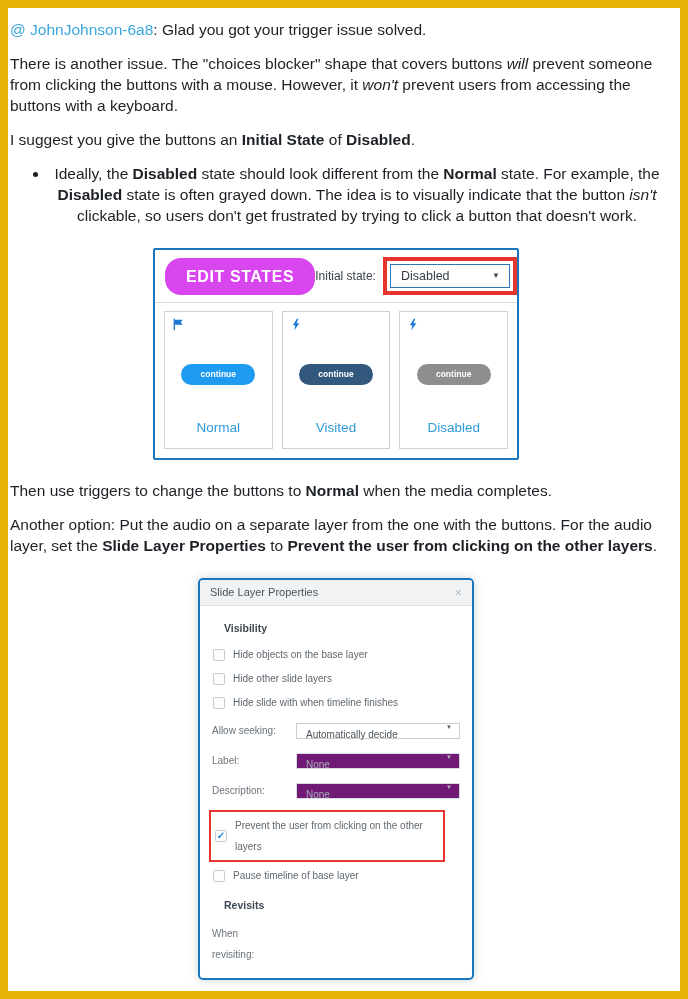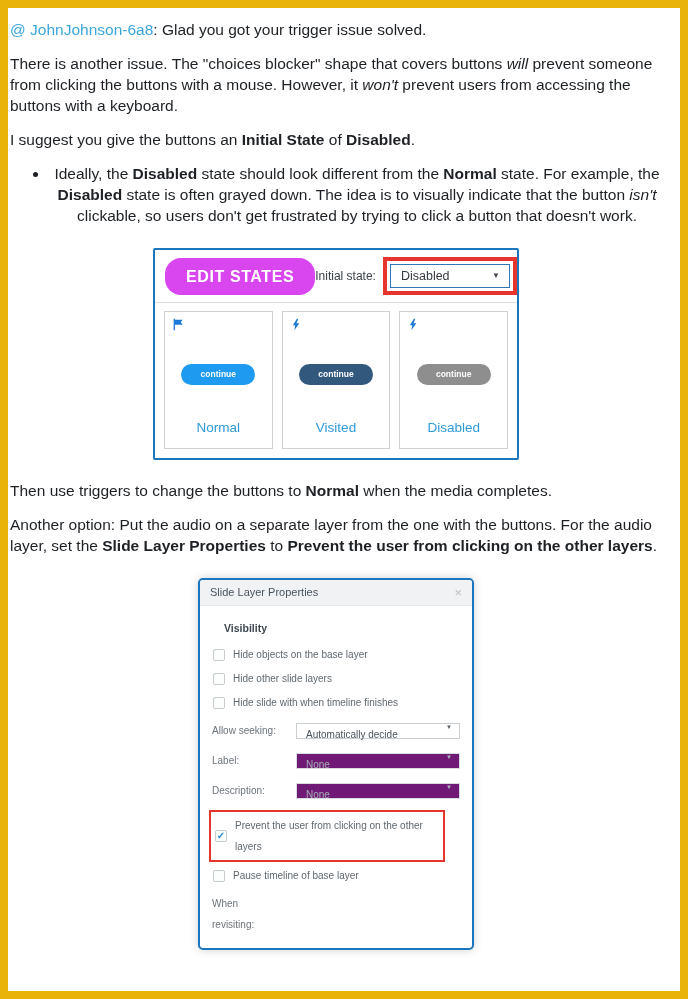--- a/index.html
+++ b/index.html
@@ -226,20 +226,21 @@
 
       <div class="red-row">
         <span class="checkbox">✓</span>
         <span>Prevent the user from clicking on the other layers</span>
       </div>
       <div class="cb-row">
         <span class="checkbox"></span>
         <span>Pause timeline of base layer</span>
       </div>
 
+      <div class="dlg-heading" style="margin-top:9px">Revisits</div>
       <div class="dd-row">
         <span class="dd-label">When revisiting:</span>
 
       </div>
     </div>
 
   </div>
 
 </div>
 

